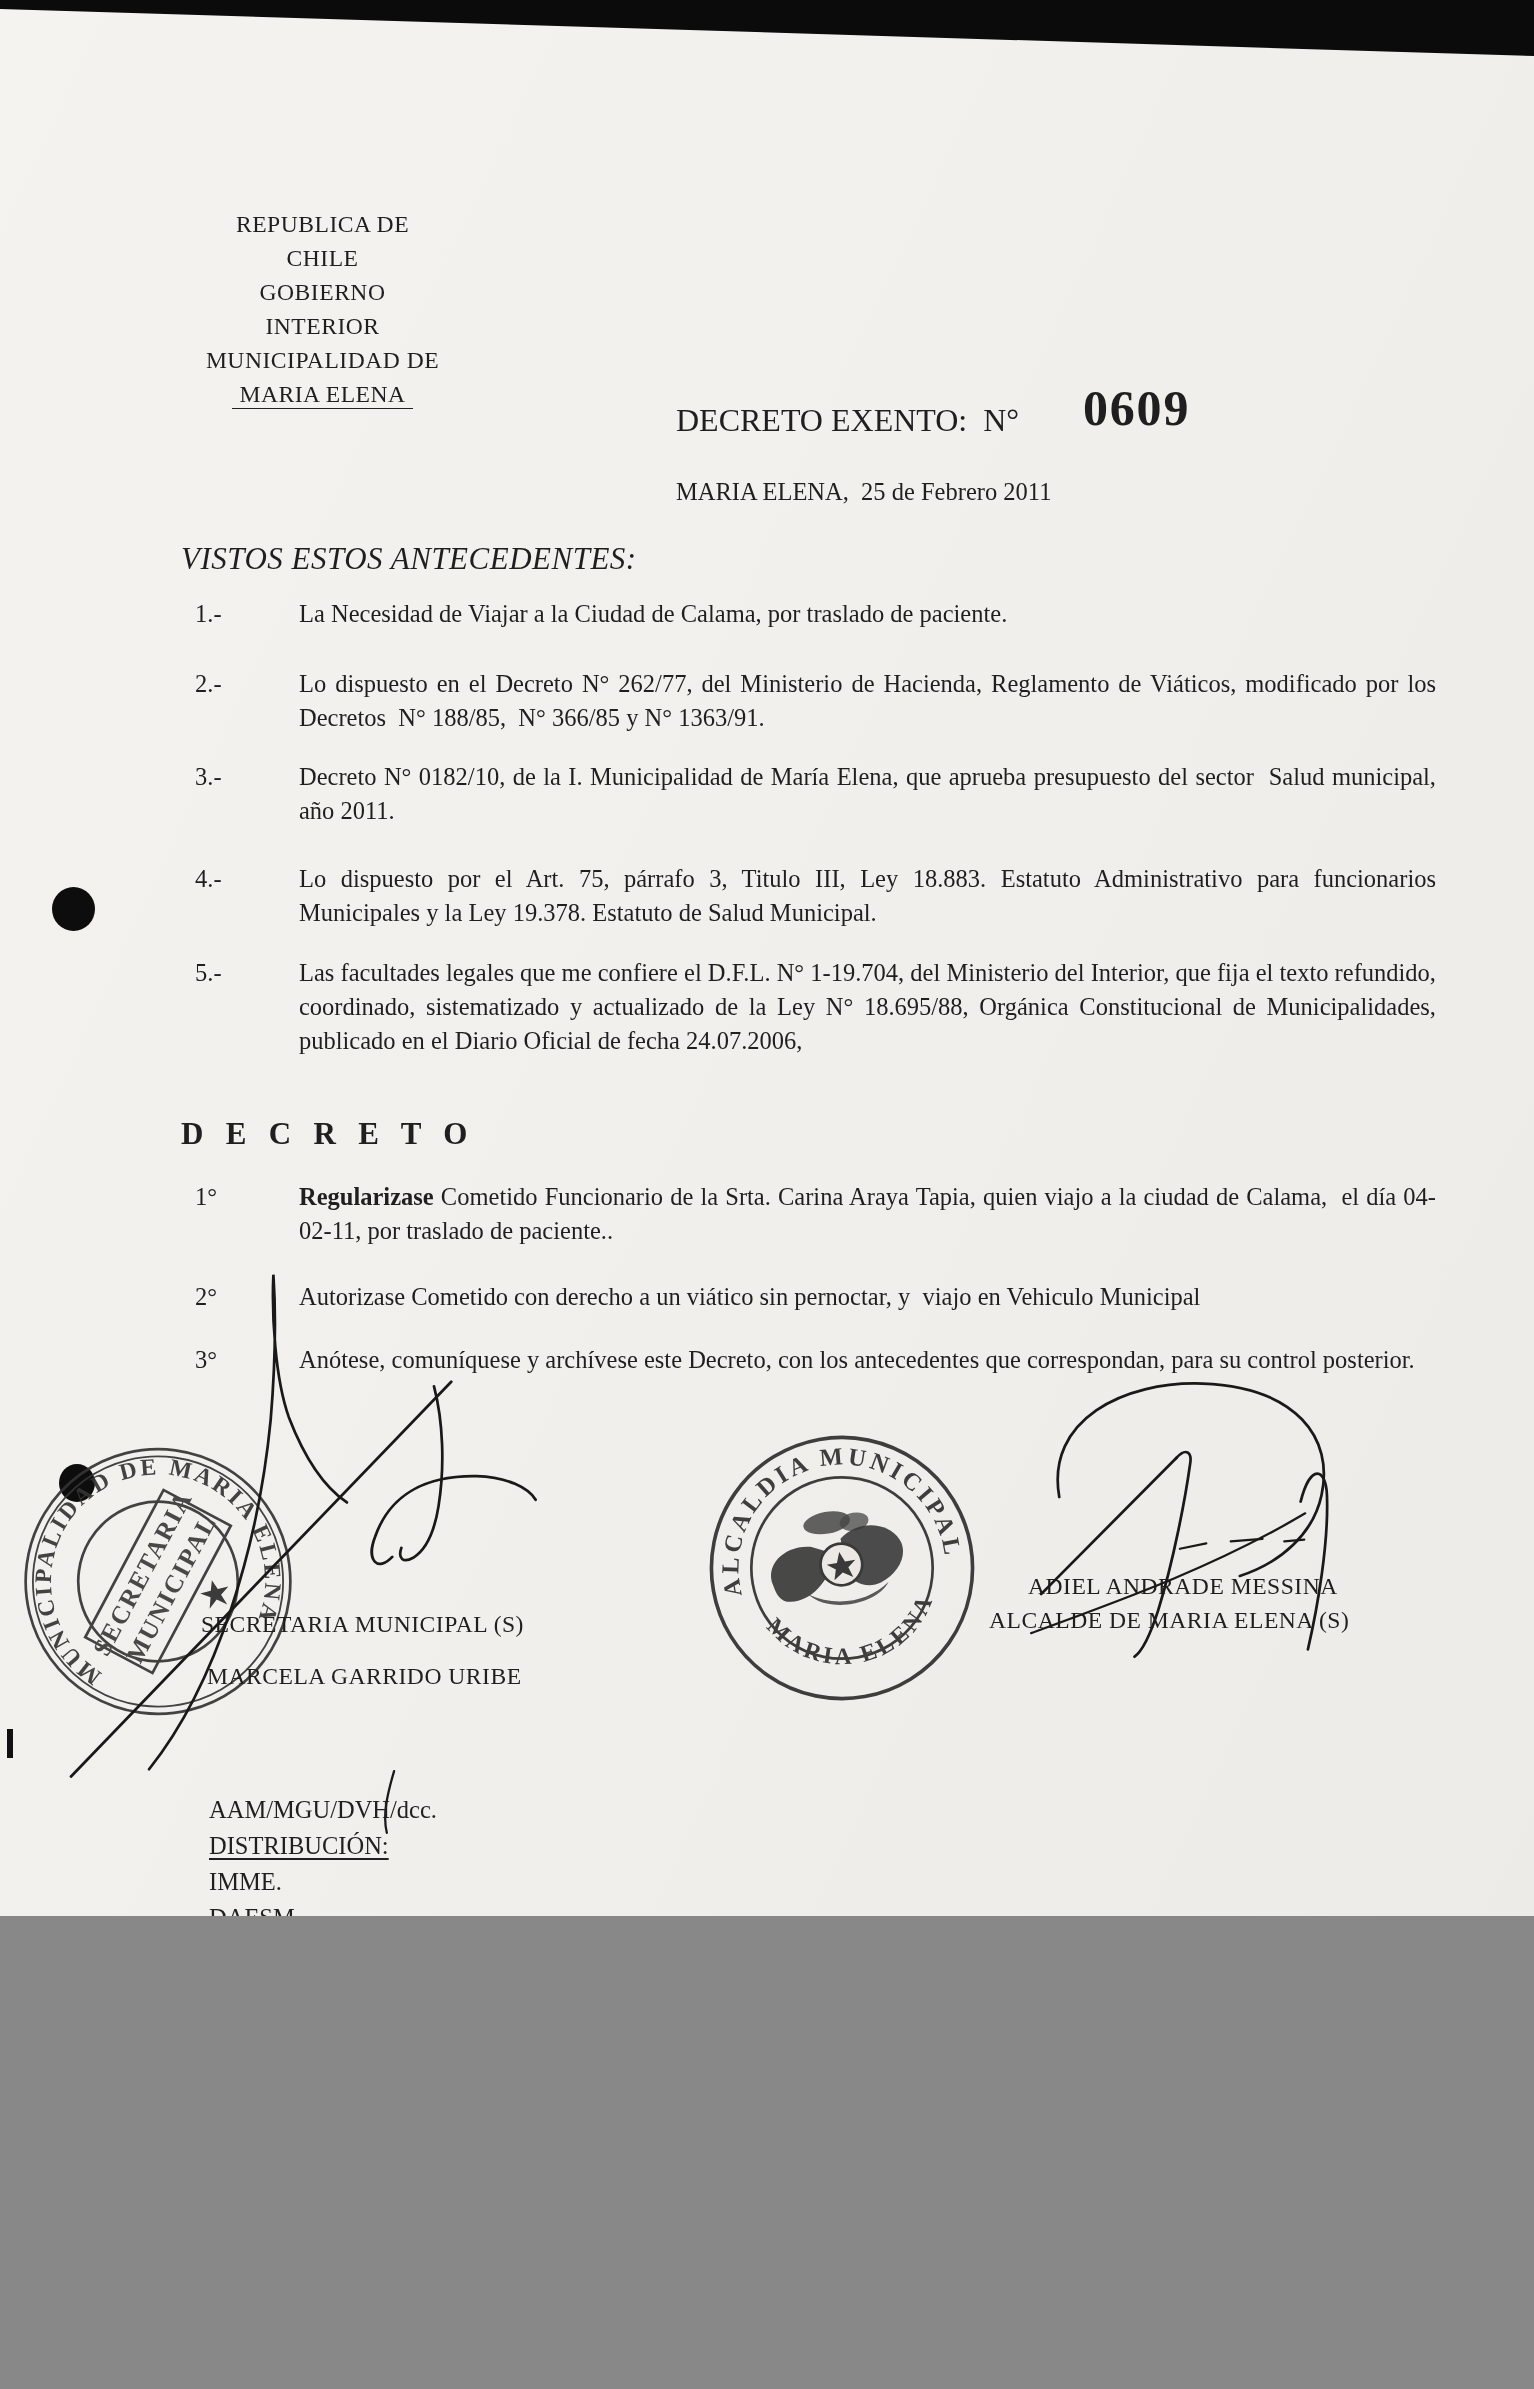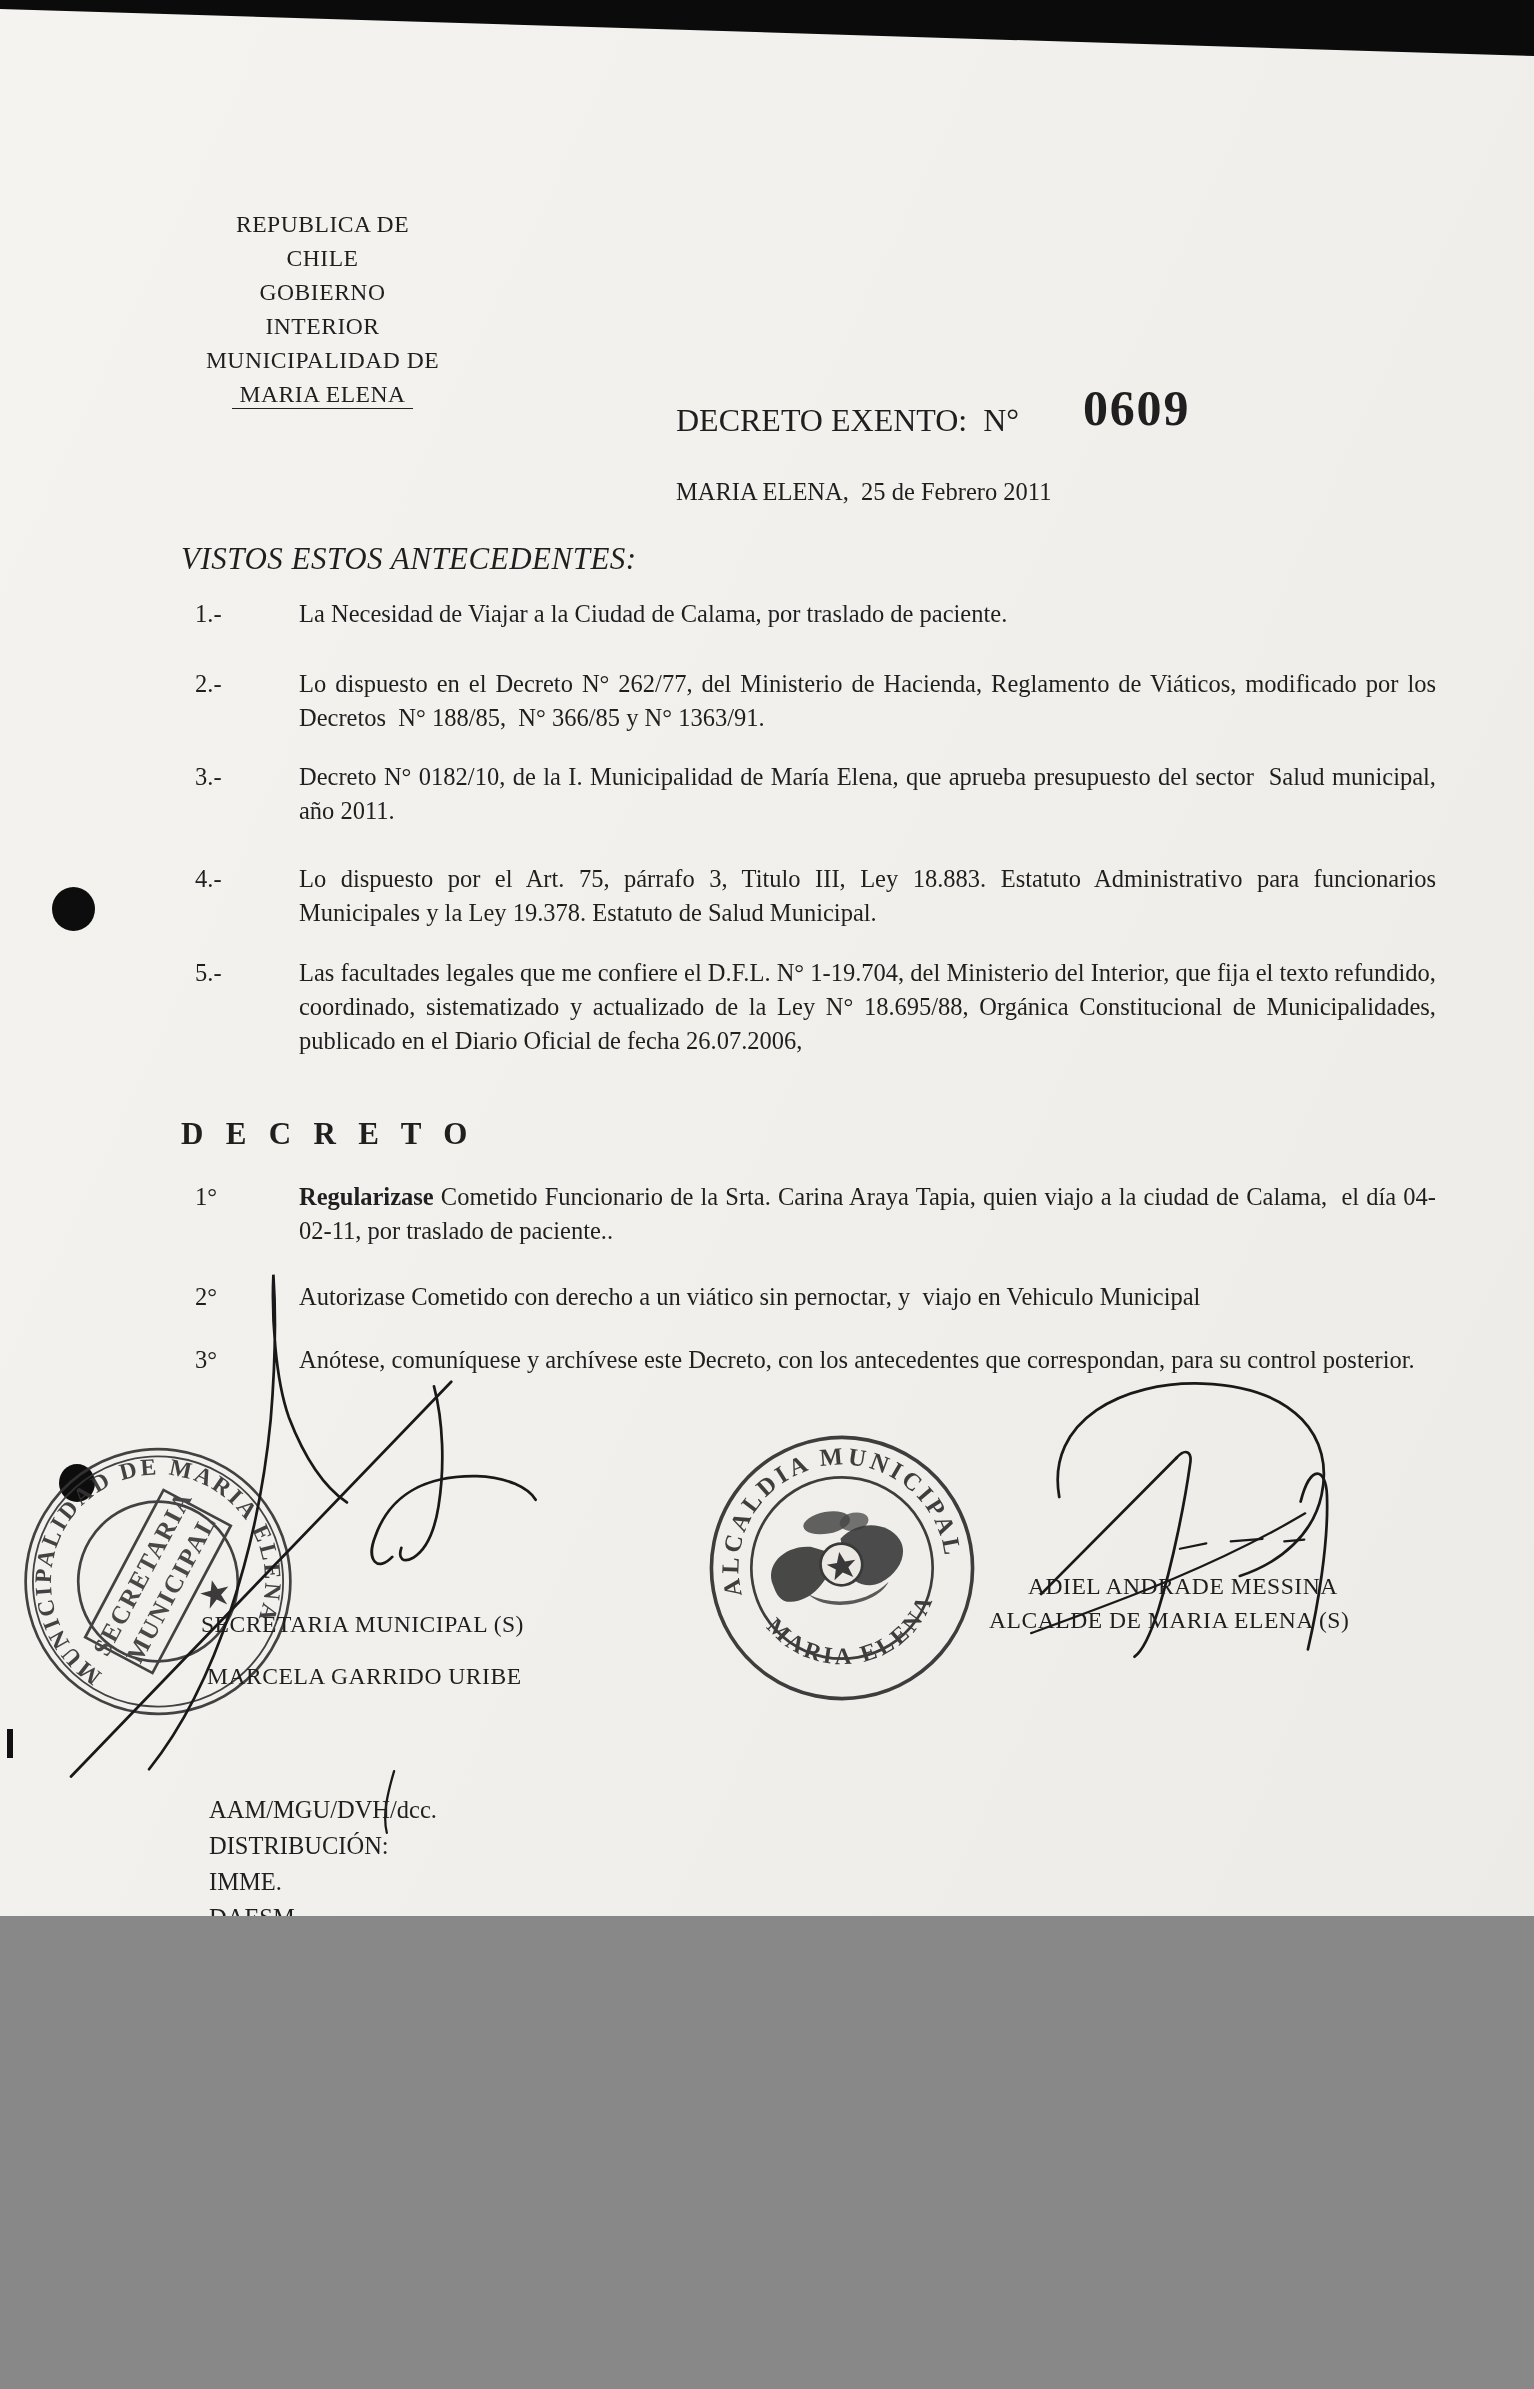--- a/index.html
+++ b/index.html
@@ -31,21 +31,21 @@
 
   .item{position:absolute;left:195px;width:1241px;font-size:24.5px;line-height:34px;}
   .item .num{position:absolute;left:0;top:0;}
   .item .txt{display:block;margin-left:104px;text-align:justify;white-space:pre-wrap;}
   .item .lead{font-weight:bold;}
 
   .decreto-heading{position:absolute;left:181px;top:1116px;font-size:31px;font-weight:bold;letter-spacing:7.3px;}
 
   .sig-name{position:absolute;font-size:23.6px;letter-spacing:0.5px;white-space:pre;}
   .footer-block{position:absolute;left:209px;top:1792px;font-size:24.5px;line-height:36px;}
-  .footer-block .ul{text-underline-offset:3.6px;}
+  .footer-block .ul{text-decoration:underline;text-underline-offset:3.6px;}
   .footer-block .small{font-size:21px;}
 
   .stamp{position:absolute;opacity:.92;}
   .stamp-left{left:22px;top:1441px;transform:rotate(-14deg);}
   .stamp-center{left:706px;top:1432px;transform:rotate(-10deg);}
   .sig-overlay{position:absolute;left:0;top:1252px;pointer-events:none;}
   svg text{font-family:"Liberation Serif", serif;}
 </style>
 </head>
 <body>
@@ -82,21 +82,21 @@
   <div class="item" style="top:760px">
     <span class="num">3.-</span>
     <span class="txt">Decreto N° 0182/10, de la I. Municipalidad de María Elena, que aprueba presupuesto del sector  Salud municipal, año 2011.</span>
   </div>
   <div class="item" style="top:862px">
     <span class="num">4.-</span>
     <span class="txt">Lo dispuesto por el Art. 75, párrafo 3, Titulo III, Ley 18.883. Estatuto Administrativo para funcionarios Municipales y la Ley 19.378. Estatuto de Salud Municipal.</span>
   </div>
   <div class="item" style="top:956px">
     <span class="num">5.-</span>
-    <span class="txt">Las facultades legales que me confiere el D.F.L. N° 1-19.704, del Ministerio del Interior, que fija el texto refundido, coordinado, sistematizado y actualizado de la Ley N° 18.695/88, Orgánica Constitucional de Municipalidades, publicado en el Diario Oficial de fecha 26.07.2006,</span>
+    <span class="txt">Las facultades legales que me confiere el D.F.L. N° 1-19.704, del Ministerio del Interior, que fija el texto refundido, coordinado, sistematizado y actualizado de la Ley N° 18.695/88, Orgánica Constitucional de Municipalidades, publicado en el Diario Oficial de fecha 24.07.2006,</span>
   </div>
 
   <div class="decreto-heading">D E C R E T O</div>
 
   <div class="item" style="top:1180px">
     <span class="num">1°</span>
     <span class="txt"><span class="lead">Regularizase</span><span> Cometido Funcionario de la Srta. Carina Araya Tapia, quien viajo a la ciudad de Calama,  el día 04-02-11, por traslado de paciente..</span></span>
   </div>
   <div class="item" style="top:1280px">
     <span class="num">2°</span>

